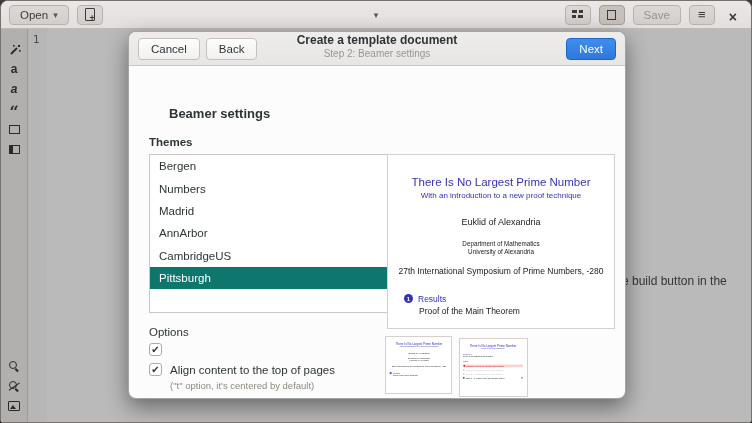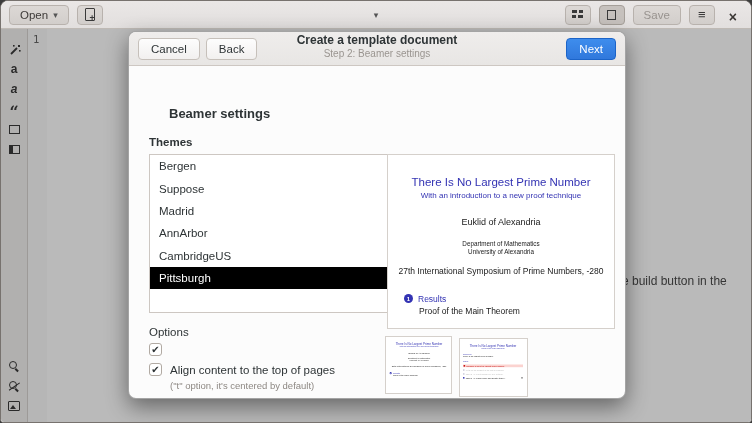--- a/index.html
+++ b/index.html
@@ -107,21 +107,21 @@
   .dlg-next { margin-left:auto; }
 
   .dlg-body { position:relative; width:100%; height:334px; }
   .h-beamer { position:absolute; left:20px; top:40px; font-size:13px; font-weight:bold;padding-left:20px; }
   .h-themes { position:absolute; left:20px; top:70px; font-size:11.5px; font-weight:bold; }
   .theme-list {
     position:absolute; left:20px; top:88px; width:256px; height:159px;
     background:#ffffff; border:1px solid #cdc7c2;
   }
   .theme-row { height:22.4px; display:flex; align-items:center; padding:0 9px; font-size:11.5px; color:#2e3436; }
-  .theme-row.selected { background:#000000; color:#ffffff; }
+  .theme-row.selected { background:#0f766e; color:#ffffff; }
 
   .h-options { position:absolute; left:20px; top:260px; font-size:11.5px; font-weight:normal; }
   .opt-row { position:absolute; left:20px; display:flex; align-items:center; gap:8px; font-size:11.5px; }
   .opt-row.r1 { top:277px; }
   .opt-row.r2 { top:297px; }
   .checkbox {
     width:13px; height:13px; background:#fff; border:1px solid #b1aaa3; border-radius:3px;
     display:flex; align-items:center; justify-content:center; font-size:10px; color:#2e3436; line-height:1;
   }
   .opt-note { position:absolute; left:41px; top:314px; font-size:9.5px; color:#8d8883; }
@@ -280,21 +280,21 @@
         <span>Next</span>
       </div>
     </div>
 
     <div class="dlg-body">
       <div class="h-beamer">Beamer settings</div>
       <div class="h-themes">Themes</div>
 
       <div class="theme-list">
         <div class="theme-row">Bergen</div>
-        <div class="theme-row">Suppose</div>
+        <div class="theme-row">Numbers</div>
         <div class="theme-row">Madrid</div>
         <div class="theme-row">AnnArbor</div>
         <div class="theme-row">CambridgeUS</div>
         <div class="theme-row selected">Pittsburgh</div>
       </div>
 
       <div class="h-options">Options</div>
       <div class="opt-row r1">
         <span class="checkbox">✔</span>
       </div>

